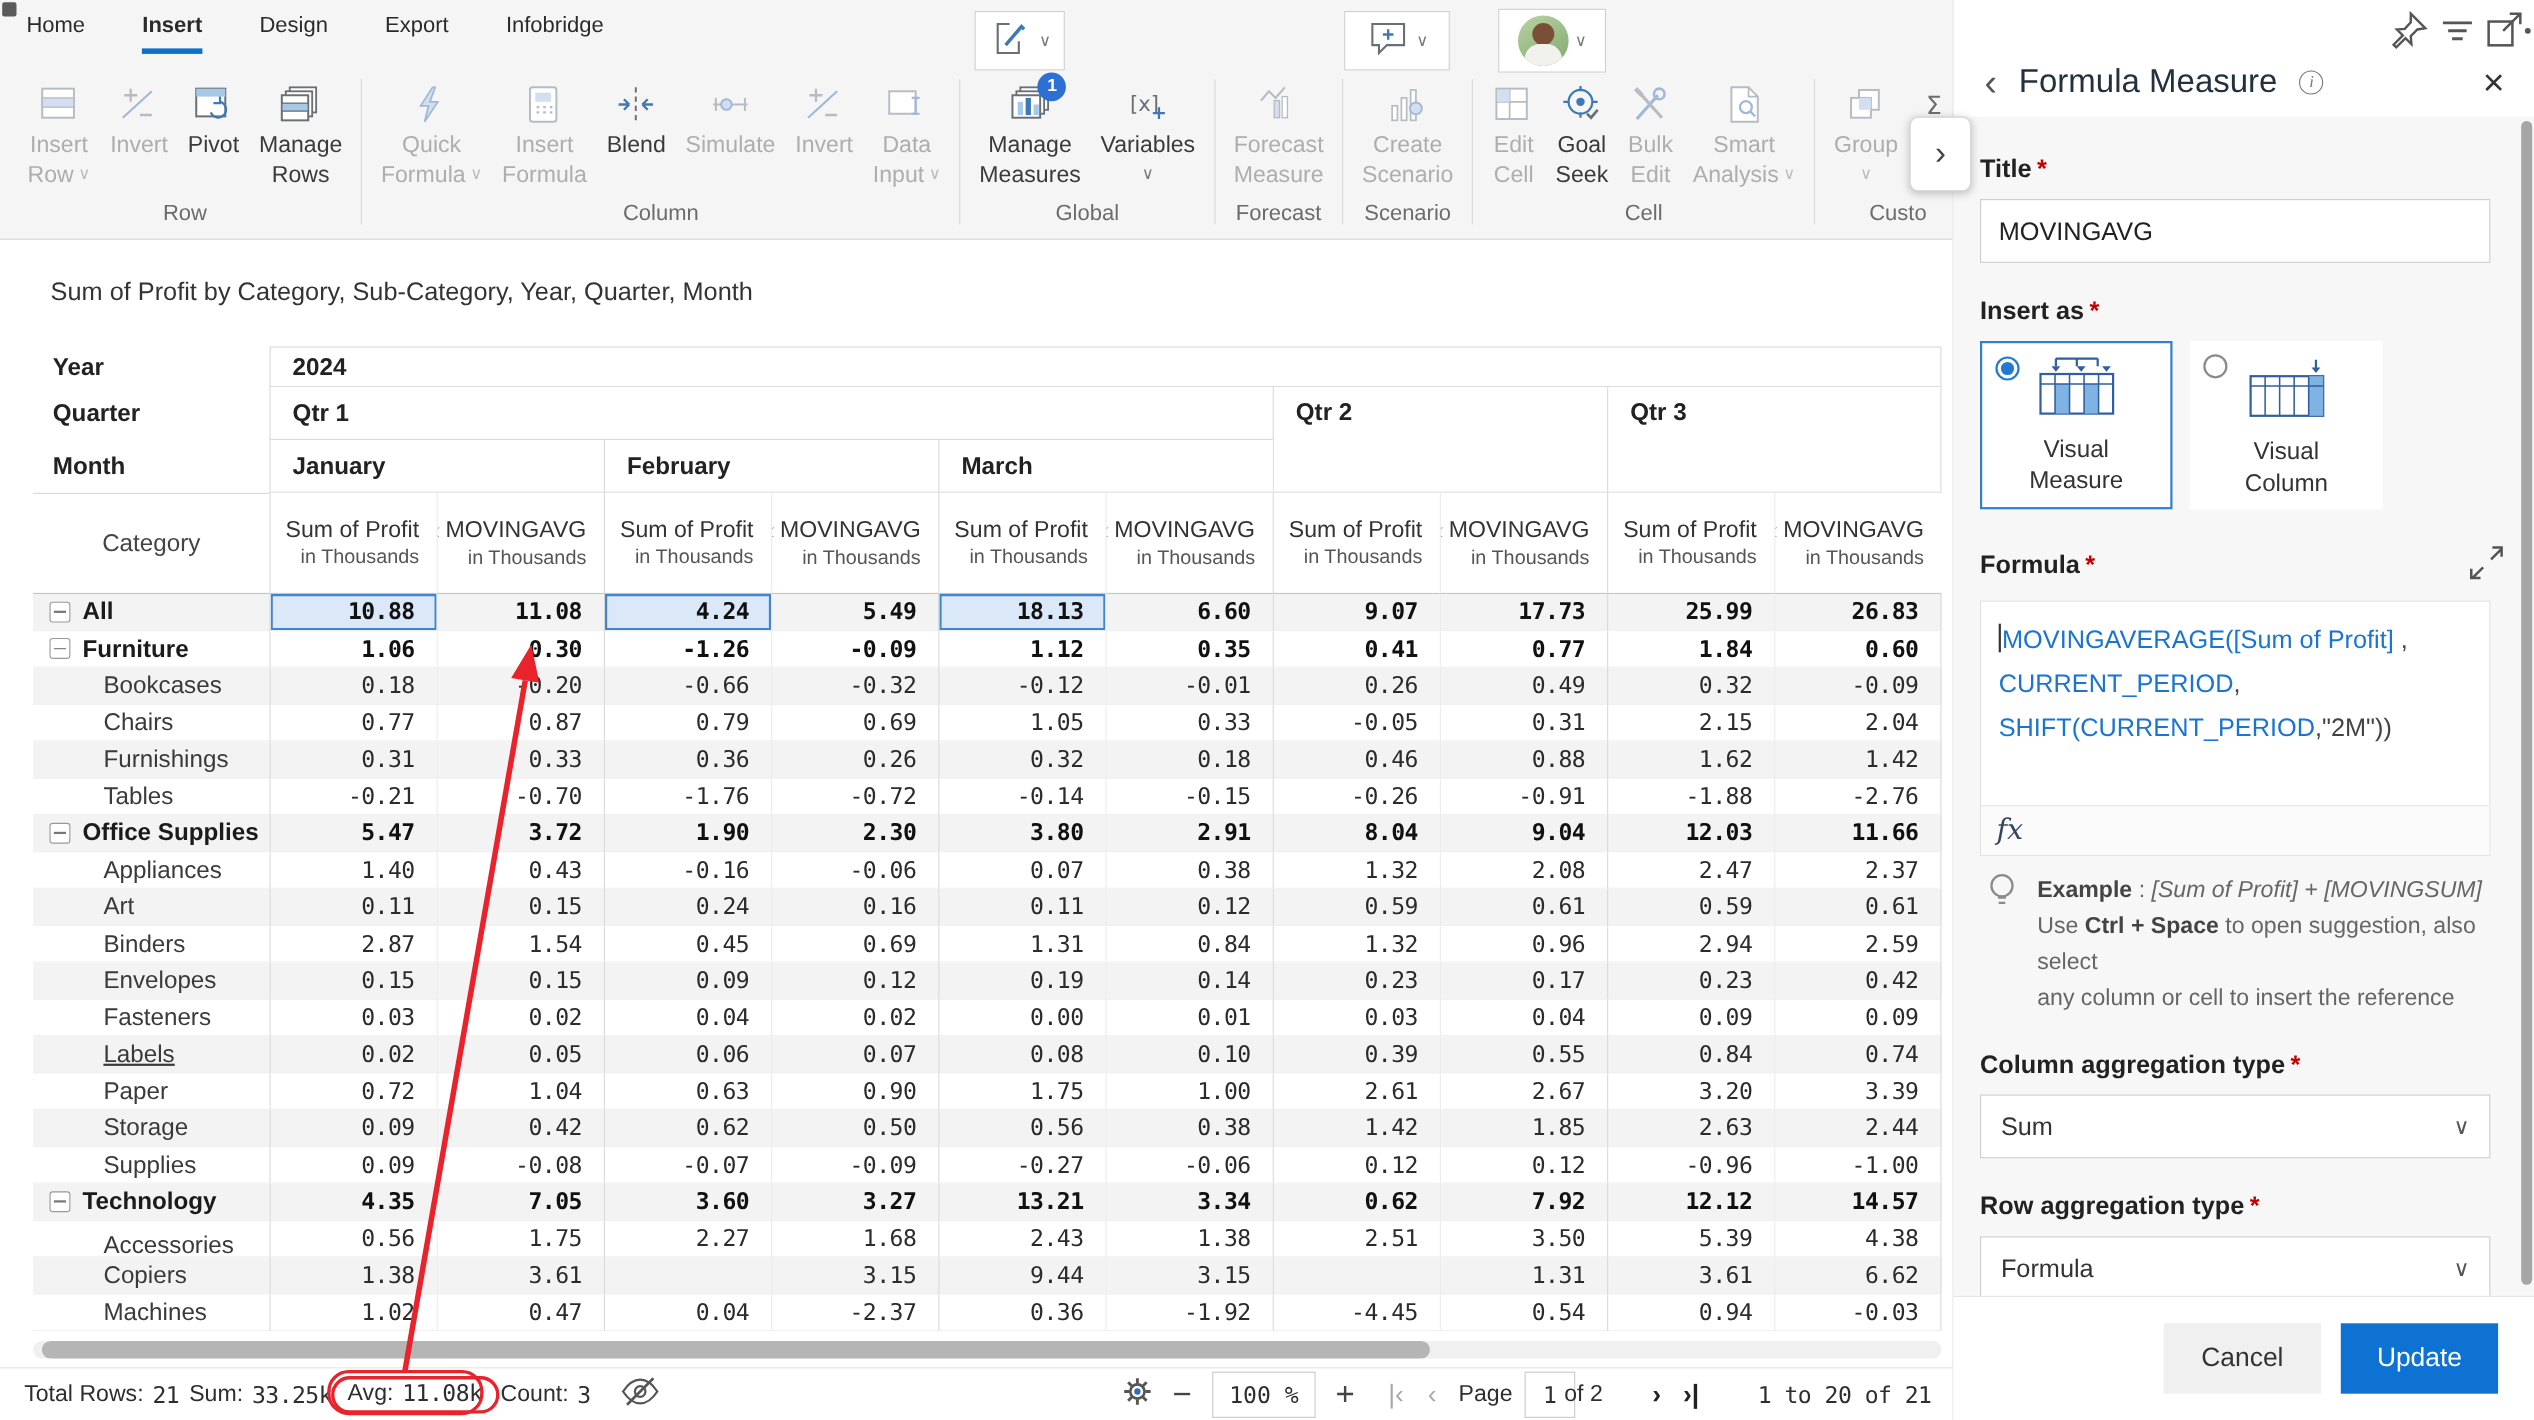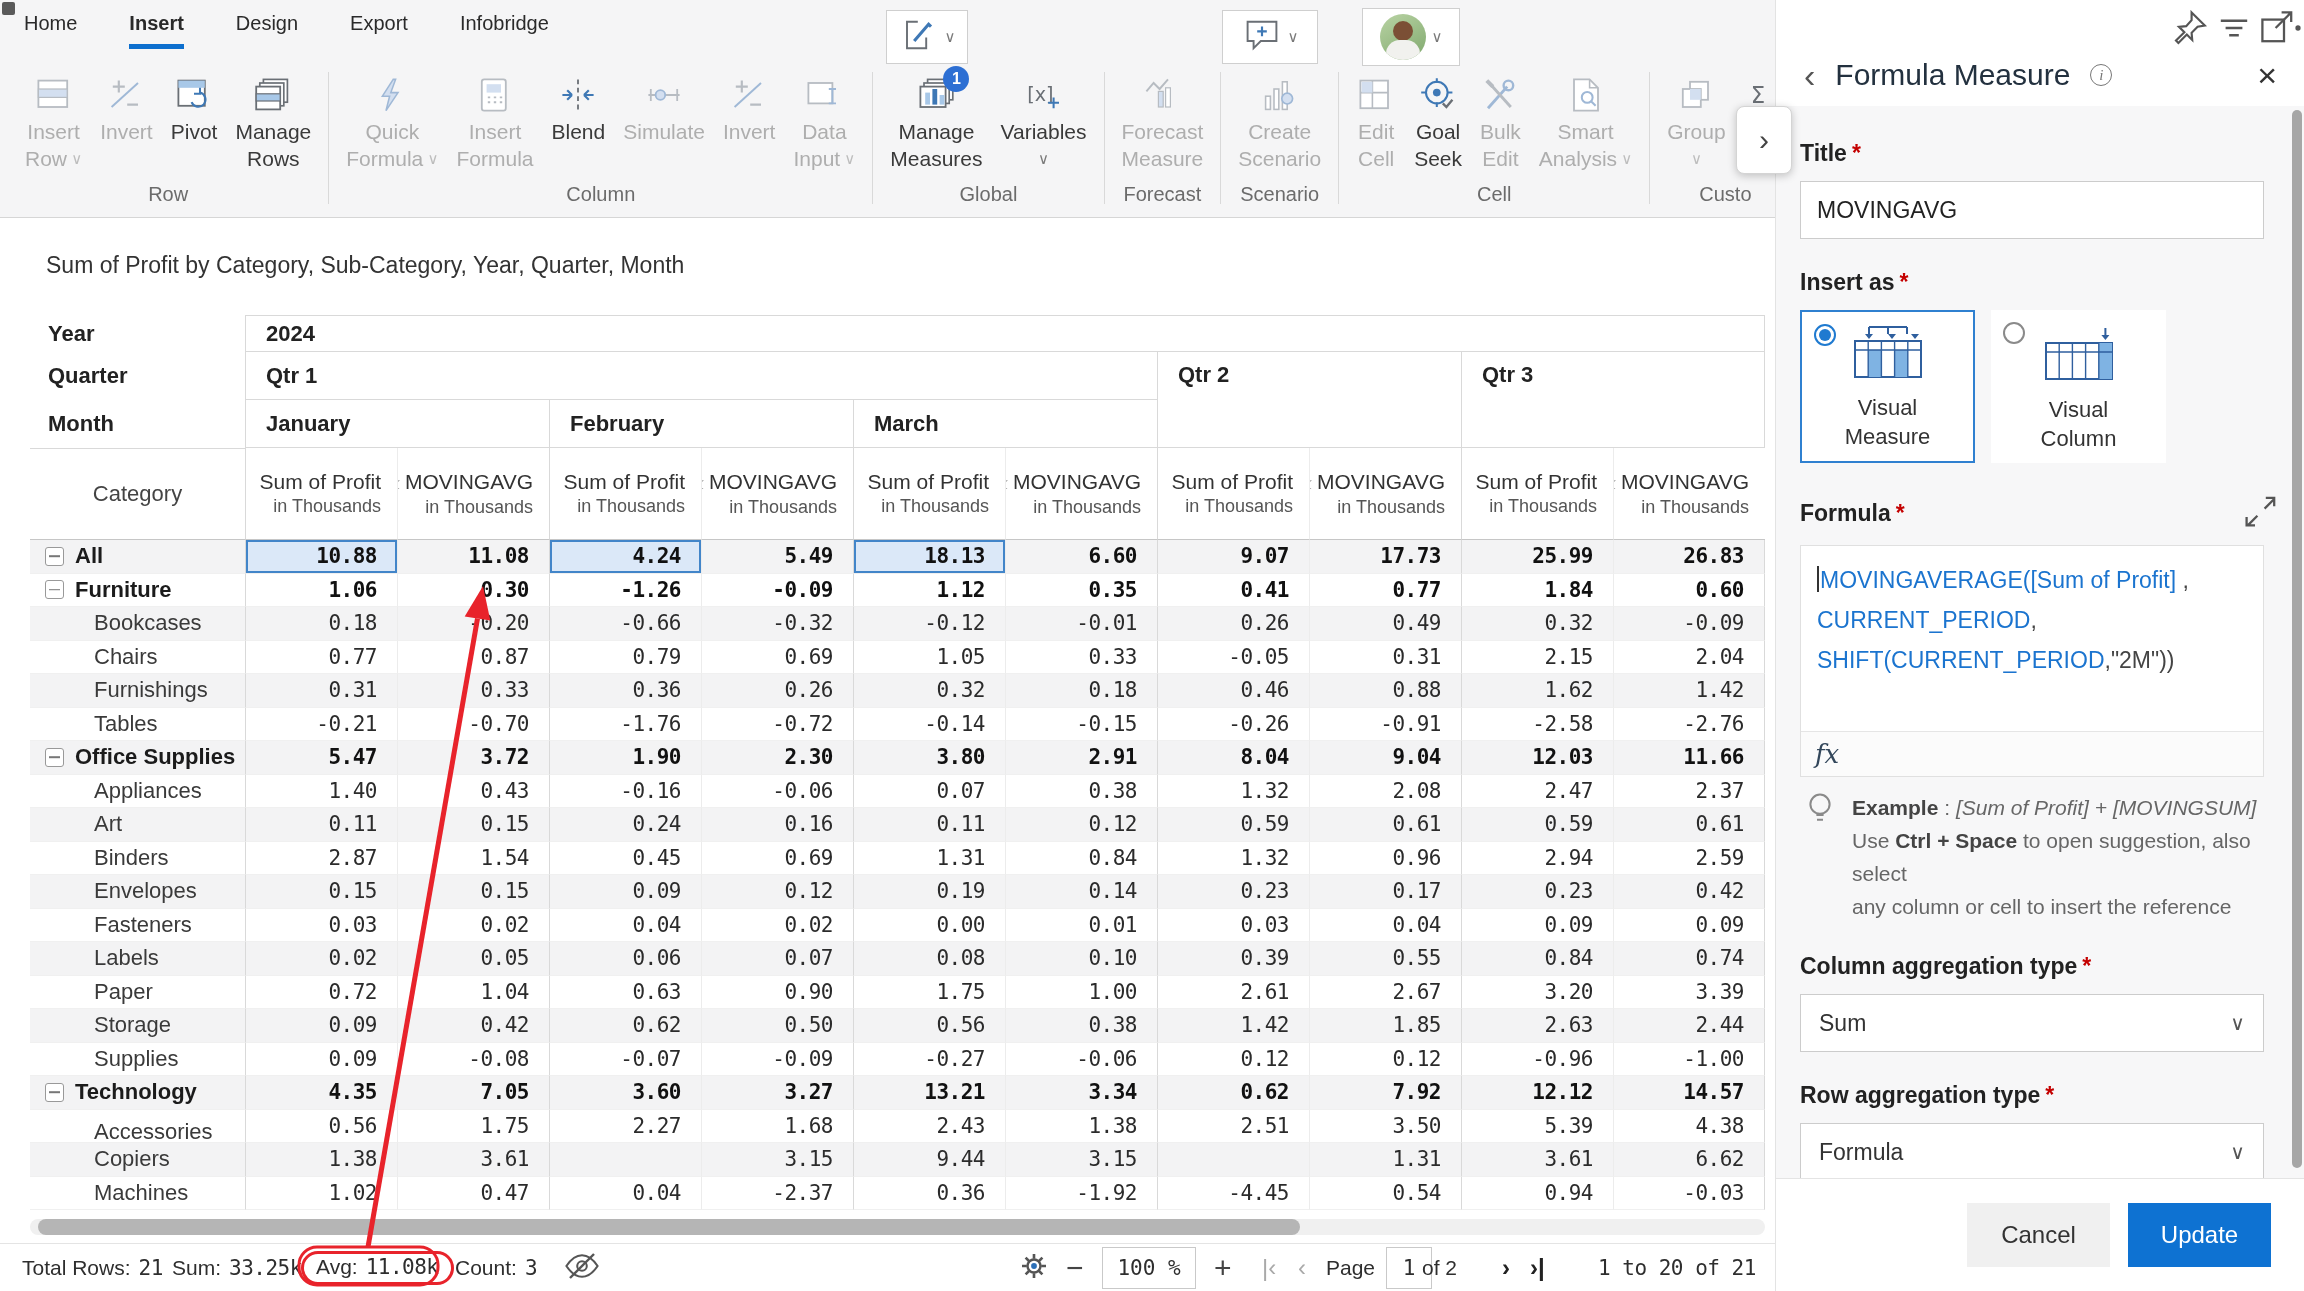--- a/index.html
+++ b/index.html
@@ -522,21 +522,21 @@
     <div class="pc c num shade bl-light last" style="grid-area: 9 / 11;">1.42</div>
     <div class="pc rowlab rl-child" style="grid-area: 10 / 1;">Tables</div>
     <div class="pc c num bl-strong" style="grid-area: 10 / 2;">-0.21</div>
     <div class="pc c num bl-light" style="grid-area: 10 / 3;">-0.70</div>
     <div class="pc c num bl-strong" style="grid-area: 10 / 4;">-1.76</div>
     <div class="pc c num bl-light" style="grid-area: 10 / 5;">-0.72</div>
     <div class="pc c num bl-strong" style="grid-area: 10 / 6;">-0.14</div>
     <div class="pc c num bl-light" style="grid-area: 10 / 7;">-0.15</div>
     <div class="pc c num bl-strong" style="grid-area: 10 / 8;">-0.26</div>
     <div class="pc c num bl-light" style="grid-area: 10 / 9;">-0.91</div>
-    <div class="pc c num bl-strong" style="grid-area: 10 / 10;">-2.58</div>
+    <div class="pc c num bl-strong" style="grid-area: 10 / 10;">-1.88</div>
     <div class="pc c num bl-light last" style="grid-area: 10 / 11;">-2.76</div>
     <div class="pc rowlab shade rl-total" style="grid-area: 11 / 1;"><span class="minusbox"></span>Office Supplies</div>
     <div class="pc c num shade bl-strong b" style="grid-area: 11 / 2;">5.47</div>
     <div class="pc c num shade bl-light b" style="grid-area: 11 / 3;">3.72</div>
     <div class="pc c num shade bl-strong b" style="grid-area: 11 / 4;">1.90</div>
     <div class="pc c num shade bl-light b" style="grid-area: 11 / 5;">2.30</div>
     <div class="pc c num shade bl-strong b" style="grid-area: 11 / 6;">3.80</div>
     <div class="pc c num shade bl-light b" style="grid-area: 11 / 7;">2.91</div>
     <div class="pc c num shade bl-strong b" style="grid-area: 11 / 8;">8.04</div>
     <div class="pc c num shade bl-light b" style="grid-area: 11 / 9;">9.04</div>
@@ -590,21 +590,21 @@
     <div class="pc c num bl-strong" style="grid-area: 16 / 2;">0.03</div>
     <div class="pc c num bl-light" style="grid-area: 16 / 3;">0.02</div>
     <div class="pc c num bl-strong" style="grid-area: 16 / 4;">0.04</div>
     <div class="pc c num bl-light" style="grid-area: 16 / 5;">0.02</div>
     <div class="pc c num bl-strong" style="grid-area: 16 / 6;">0.00</div>
     <div class="pc c num bl-light" style="grid-area: 16 / 7;">0.01</div>
     <div class="pc c num bl-strong" style="grid-area: 16 / 8;">0.03</div>
     <div class="pc c num bl-light" style="grid-area: 16 / 9;">0.04</div>
     <div class="pc c num bl-strong" style="grid-area: 16 / 10;">0.09</div>
     <div class="pc c num bl-light last" style="grid-area: 16 / 11;">0.09</div>
-    <div class="pc rowlab shade rl-child" style="grid-area: 17 / 1;">Labels</div>
+    <div class="pc rowlab shade rl-child" style="grid-area: 17 / 1; text-decoration: underline;">Labels</div>
     <div class="pc c num shade bl-strong" style="grid-area: 17 / 2;">0.02</div>
     <div class="pc c num shade bl-light" style="grid-area: 17 / 3;">0.05</div>
     <div class="pc c num shade bl-strong" style="grid-area: 17 / 4;">0.06</div>
     <div class="pc c num shade bl-light" style="grid-area: 17 / 5;">0.07</div>
     <div class="pc c num shade bl-strong" style="grid-area: 17 / 6;">0.08</div>
     <div class="pc c num shade bl-light" style="grid-area: 17 / 7;">0.10</div>
     <div class="pc c num shade bl-strong" style="grid-area: 17 / 8;">0.39</div>
     <div class="pc c num shade bl-light" style="grid-area: 17 / 9;">0.55</div>
     <div class="pc c num shade bl-strong" style="grid-area: 17 / 10;">0.84</div>
     <div class="pc c num shade bl-light last" style="grid-area: 17 / 11;">0.74</div>

